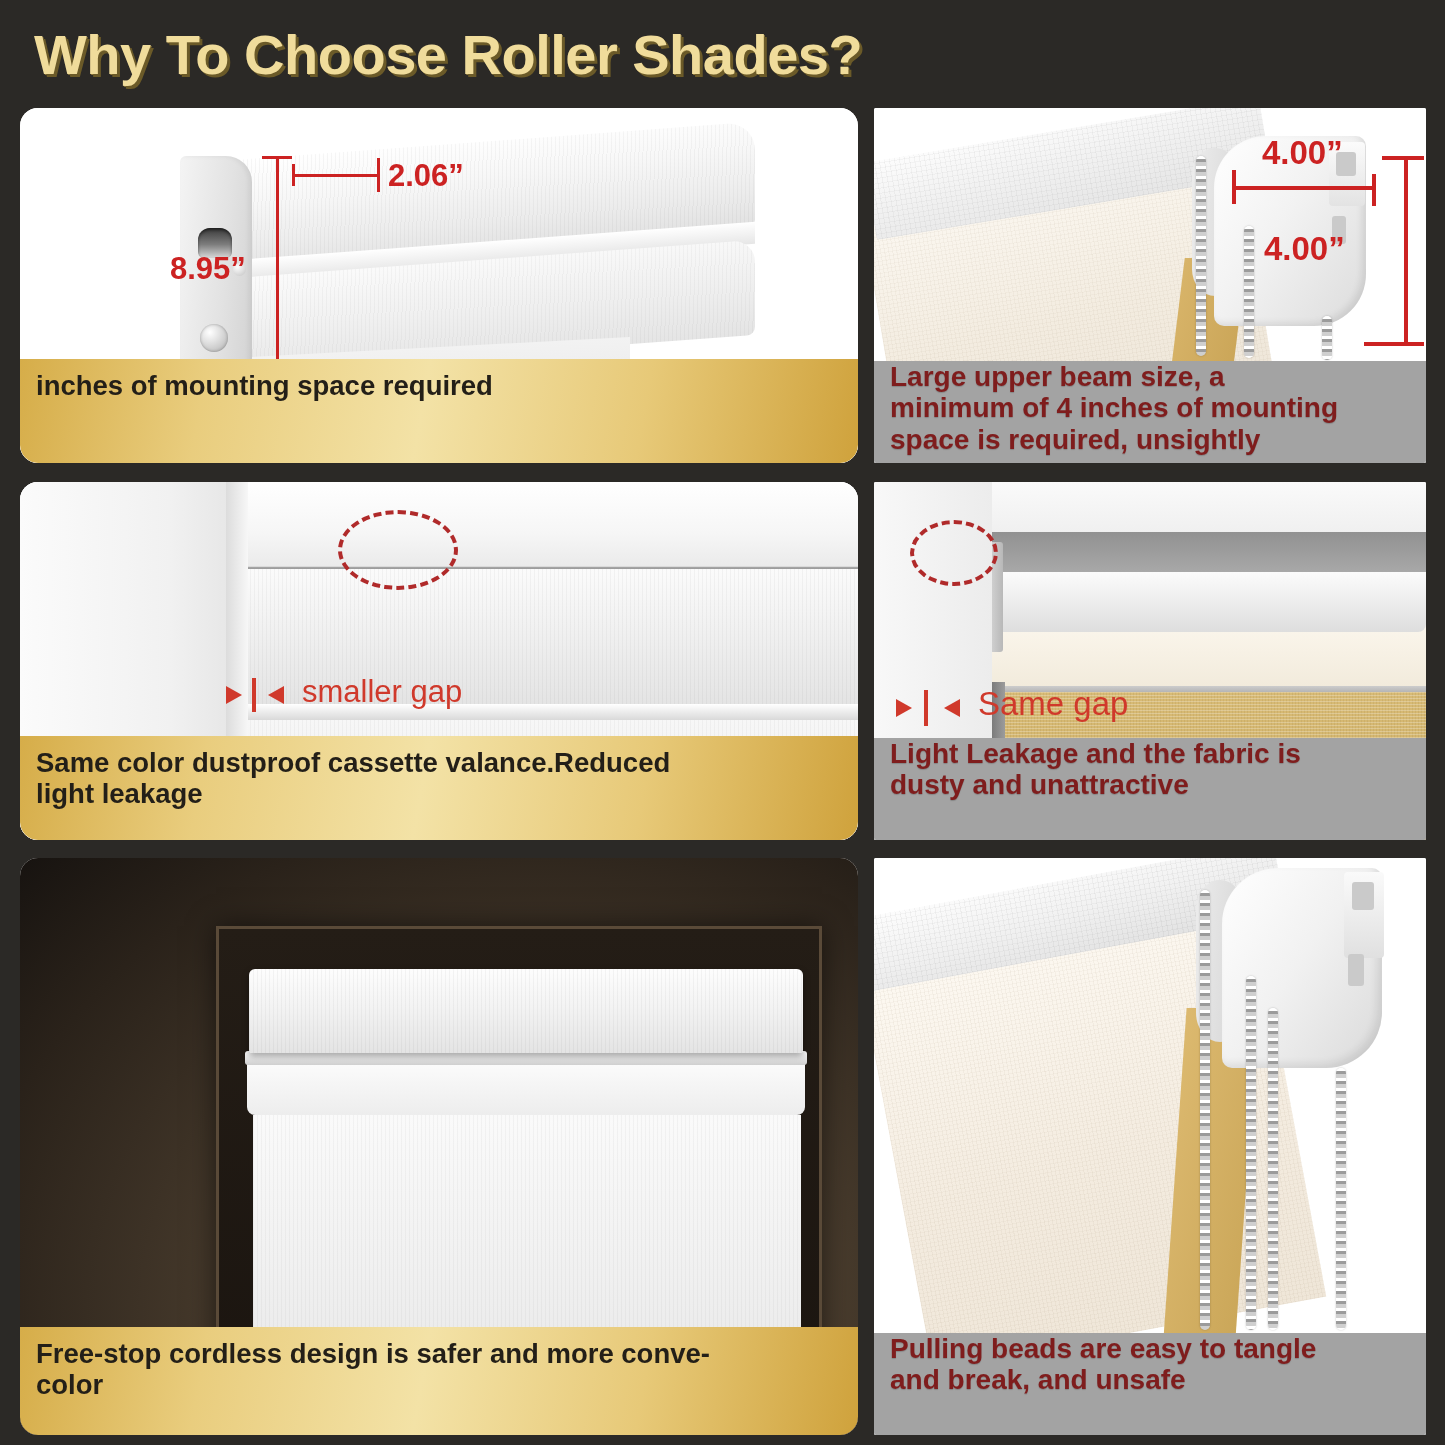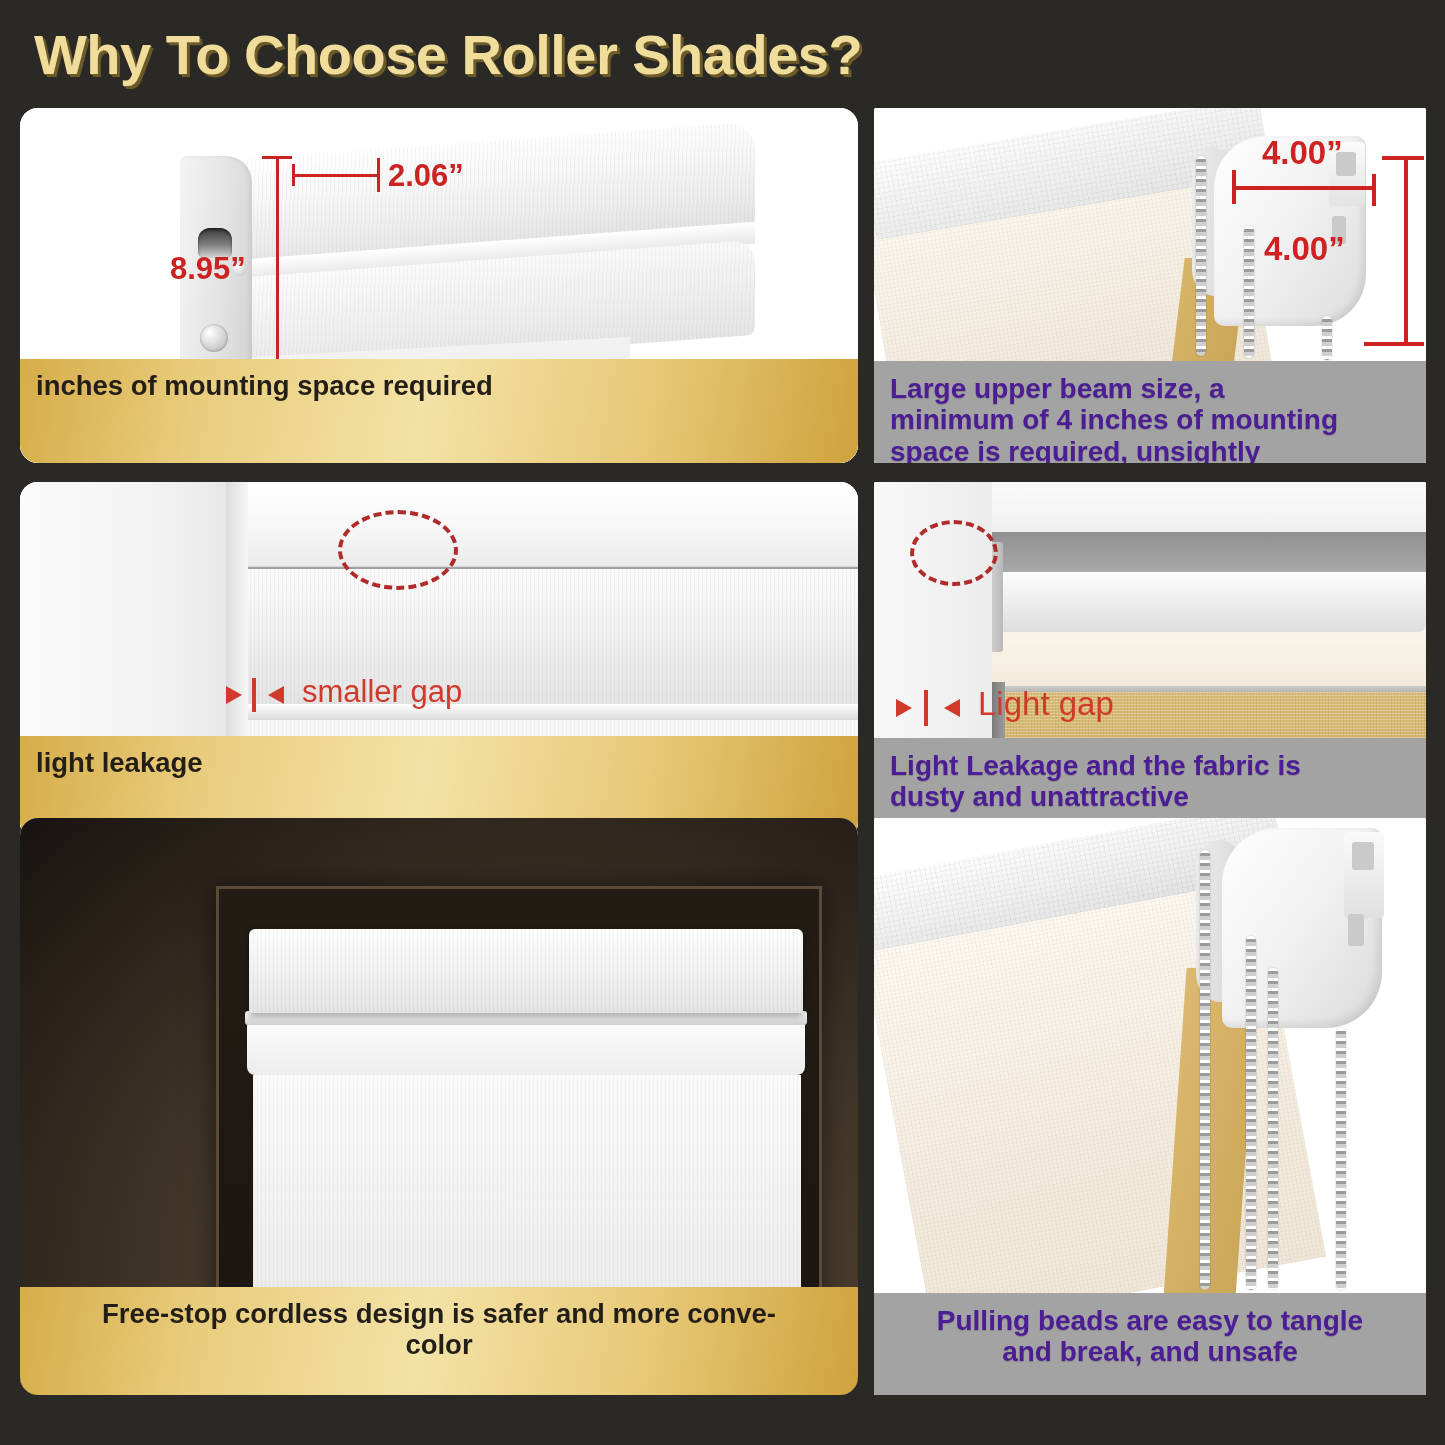--- a/index.html
+++ b/index.html
@@ -22,21 +22,21 @@
   }
 
   
   .grid{position:absolute;left:0;top:108px;width:1445px;height:1337px;}
   .panel{position:absolute;overflow:hidden;background:#fff;}
   .panel.left{border-radius:18px;}
   .panel.right{border-radius:2px;}
 
   .r1{top:0;height:355px;}
   .r2{top:374px;height:358px;}
-  .r3{top:710px;height:577px;text-align:center;}
+  .r3{top:750px;height:577px;}
   .colL{left:20px;width:838px;}
   .colR{left:874px;width:552px;}
 
   .art{position:absolute;left:0;top:0;right:0;bottom:0;}
 
   
   .cap{
     position:absolute;left:0;right:0;bottom:0;
     box-sizing:border-box;
     padding:12px 16px 10px 16px;
@@ -45,24 +45,24 @@
   }
   .cap.gold{
     background:linear-gradient(100deg,#d6ad49 0%,#e9cd7e 22%,#f3e2a6 48%,#e7c978 74%,#cfa23c 100%);
     color:#231f18;
     font-size:27.5px;
     height:104px;
     border-radius:0 0 18px 18px;
   }
   .cap.gray{
     background:#a3a3a3;
-    color:#4c1d95;
+    color:#7f1d1d;
     font-size:28px;
     height:102px;
-    padding-top:12px;
+    padding-top:0;
     text-shadow:0 1px 1px rgba(0,0,0,.18);
   }
   .cap.gold.tall{height:108px;}
   .cap .ln{display:block;}
 
   
   .dimtxt{
     position:absolute;color:#cc2222;font-weight:bold;
     font-family:"Liberation Sans",sans-serif;
     white-space:nowrap;
@@ -376,20 +376,21 @@
         <div class="p3-jamb"></div>
 
         <div class="ellipse" style="left:318px;top:28px;width:112px;height:72px;"></div>
 
         <div class="arrowR" style="left:206px;top:204px;"></div>
         <div class="stick" style="left:232px;top:196px;height:34px;"></div>
         <div class="arrowL" style="left:248px;top:204px;"></div>
         <div class="gaplabel" style="left:282px;top:192px;font-size:31px;">smaller gap</div>
       </div>
       <div class="cap gold">
+        <span class="ln">Same color dustproof cassette valance.Reduced</span>
         <span class="ln">light leakage</span>
       </div>
     </div>
 
     <div class="panel right r2 colR">
       <div class="art p4bg">
         <div class="p4-tan"></div>
         <div class="p4-lip"></div>
         <div class="p4-cream"></div>
         <div class="p4-tube"></div>
@@ -397,21 +398,21 @@
         <div class="p4-head"></div>
         <div class="p4-shadow"></div>
         <div class="p4-clip"></div>
         <div class="p4-wall"></div>
 
         <div class="ellipse" style="left:36px;top:38px;width:80px;height:58px;"></div>
 
         <div class="arrowR" style="left:22px;top:217px;"></div>
         <div class="stick" style="left:50px;top:208px;height:36px;"></div>
         <div class="arrowL" style="left:70px;top:217px;"></div>
-        <div class="gaplabel" style="left:104px;top:203px;font-size:33px;">Light gap</div>
+        <div class="gaplabel" style="left:104px;top:203px;font-size:33px;">Same gap</div>
       </div>
       <div class="cap gray">
         <span class="ln">Light Leakage and the fabric is</span>
         <span class="ln">dusty and unattractive</span>
       </div>
     </div>
 
     <div class="panel left r3 colL">
       <div class="art p5bg">
         <div class="p5-win">

